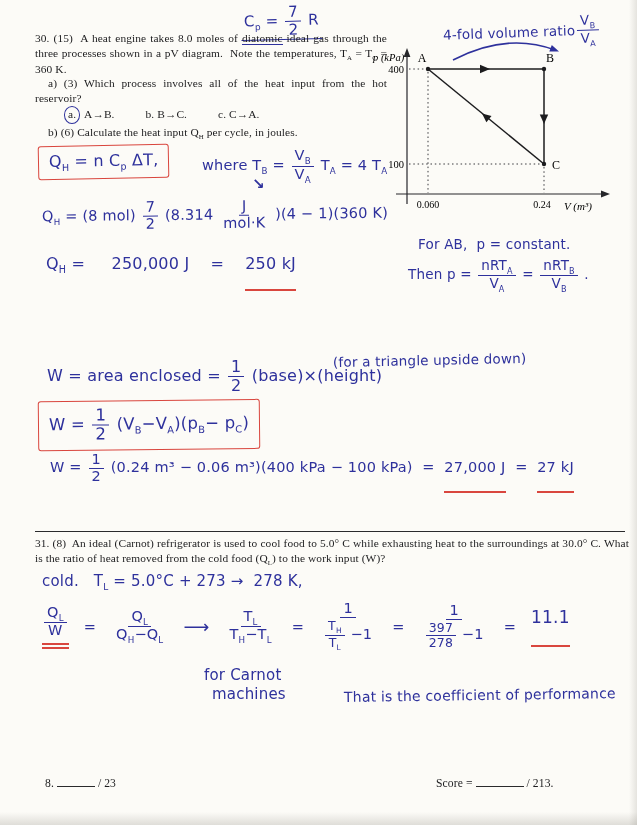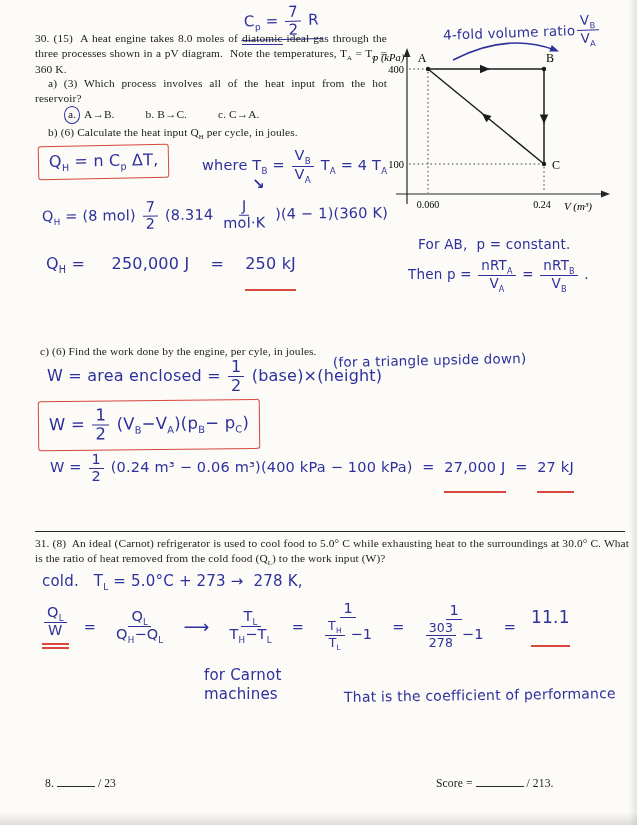--- a/index.html
+++ b/index.html
@@ -123,21 +123,20 @@
   </div>
   <div class="abs hand" style="left:418px;top:236px;font-size:13.5px">For AB,&nbsp; p = constant.</div>
   <div class="abs hand" style="left:408px;top:258px;font-size:13.5px">Then p = <span class="frac">
         <span class="fnum">nRT<sub>A</sub></span>
         <span class="fden">V<sub>A</sub></span>
       </span> = <span class="frac">
         <span class="fnum">nRT<sub>B</sub></span>
         <span class="fden">V<sub>B</sub></span>
       </span> .</div>
 
-  <p class="abs print" style="left:40px;top:344px">c) (6) Find the work done by the engine, per cyle, in joules.</p>
 
   <div class="abs hand" style="left:47px;top:358px;font-size:16px">W = area enclosed = <span class="frac">
         <span class="fnum">1</span>
         <span class="fden">2</span>
       </span> (base)×(height)</div>
   <div class="abs hand" style="left:333px;top:352px;font-size:13.5px;transform:rotate(-1.2deg)">(for a triangle upside down)</div>
   <div class="abs hand redbox" style="left:38px;top:400px;font-size:16.5px;transform:rotate(-0.6deg)">W = <span class="frac">
         <span class="fnum">1</span>
         <span class="fden">2</span>
       </span> (V<sub>B</sub>−V<sub>A</sub>)(p<sub>B</sub>− p<sub>C</sub>)</div>
@@ -173,31 +172,31 @@
           <span class="fnum">1</span>
           <span class="fden"><span class="frac">
               <span class="fnum">T<sub>H</sub></span>
               <span class="fden">T<sub>L</sub></span>
             </span> −1</span>
         </span></span>
     <span>=</span>
     <span><span class="frac">
           <span class="fnum">1</span>
           <span class="fden"><span class="frac">
-              <span class="fnum">303</span>
+              <span class="fnum">397</span>
               <span class="fden">278</span>
             </span> −1</span>
         </span></span>
     <span>=</span>
     <span class="r-ul" style="font-size:17px">11.1</span>
   </div>
 
   <div class="abs hand" style="left:204px;top:666px;font-size:15px">
     <div>for Carnot</div>
-    <div style="margin-left:0">machines</div>
+    <div style="margin-left:8px">machines</div>
   </div>
   <div class="abs hand" style="left:344px;top:687px;font-size:14px;transform:rotate(-0.8deg)">That is the coefficient of performance</div>
 
   <div class="abs print" style="left:45px;top:776px;font-size:11.6px">
     <span>8.</span>
     <span class="blank" style="width:38px"></span>
     <span>/ 23</span>
   </div>
   <div class="abs print" style="left:436px;top:776px;font-size:11.6px">
     <span>Score =</span>

